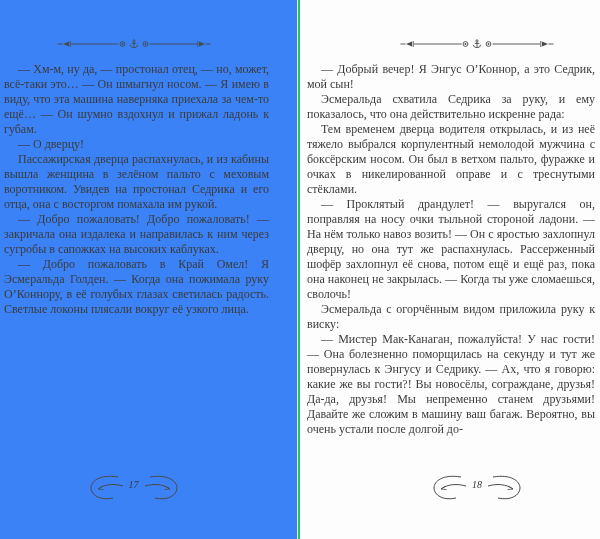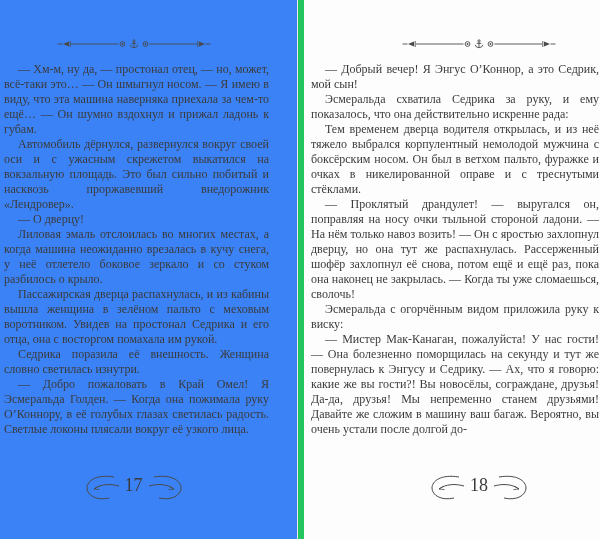--- a/index.html
+++ b/index.html
@@ -22,21 +22,21 @@
     box-sizing: border-box;
   }
   .page-left {
     width: 298px;
     background: #3b82f6;
     border-right: 1px solid #e9e9e9;
   }
   .page-right {
     width: 302px;
     background: #fdfdfd;
-    border-left: 6px solid #22c55e;
+    border-left: 2px solid #22c55e;
   }
   .ornament {
     position: absolute;
     top: 38px;
     left: 0;
     right: 0;
     display: flex;
     justify-content: center;
   }
   .page-left .ornament  { transform: translateX(-15px); }
@@ -62,24 +62,25 @@
     left: 0;
     right: 0;
     display: flex;
     align-items: center;
     justify-content: center;
     gap: 5px;
   }
   .page-left .page-footer  { transform: translateX(-15px); }
   .page-right .page-footer { transform: translateX(27px); }
   .page-number {
-    font-size: 18px;
+    font-size: 10px;
     color: #3b3b3b;
     line-height: 1;
     padding-bottom: 6px;
+    font-style: italic;
   }
   .flourish-right { transform: scaleX(-1); }
   svg { display: block; }
 </style>
 </head>
 <body>
 
 <div class="spread">
 
   <section class="page page-left">
@@ -102,25 +103,23 @@
           <line x1="92.5" y1="6" x2="140" y2="6"></line>
           <line x1="140.8" y1="3" x2="140.8" y2="9"></line>
           <path d="M148 6 L142 3.6 L142 8.4 Z" fill="#4a4a4a" stroke="none"></path>
           <line x1="148.5" y1="6" x2="153.5" y2="6"></line>
         </g>
       </svg>
     </div>
 
     <div class="text-block">
       <p>— Хм-м, ну да, — простонал отец, — но, может, всё-таки это… — Он шмыгнул носом. — Я имею в виду, что эта машина наверняка приехала за чем-то ещё… — Он шумно вздохнул и прижал ладонь к губам.</p>
-      <p>Автомобиль дёрнулся, развернулся вокруг своей оси и с ужасным скрежетом выкатился на вокзальную площадь. Это был сильно побитый и насквозь проржавевший внедорожник «Лендровер».</p>
       <p>— О дверцу!</p>
-      <p>Лиловая эмаль отслоилась во многих местах, а когда машина неожиданно врезалась в кучу снега, у неё отлетело боковое зеркало и со стуком разбилось о крыло.</p>
       <p>Пассажирская дверца распахнулась, и из кабины вышла женщина в зелёном пальто с меховым воротником. Увидев на простонал Седрика и его отца, она с восторгом помахала им рукой.</p>
-      <p>Седрика поразила её внешность. Женщина словно светилась изнутри.</p>
+      <p>— Добро пожаловать! Добро пожаловать! — закричала она издалека и направилась к ним через сугробы в сапожках на высоких каблуках.</p>
       <p>— Добро пожаловать в Край Омел! Я Эсмеральда Голден. — Когда она пожимала руку О’Коннору, в её голубых глазах светилась радость. Светлые локоны плясали вокруг её узкого лица.</p>
     </div>
 
     <div class="page-footer">
       <svg class="flourish-left" width="36" height="28" viewBox="0 0 36 28">
         <g stroke="#4a4a4a" stroke-width="1" fill="none">
           <path d="M30 3 C 12 0, 3 7, 3 14 C 3 21, 12 27, 25 24"></path>
           <path d="M10 15 C 17 10, 26 9.5, 35 12"></path>
           <path d="M10 15 L14.5 12.2 M10 15 L15.5 15.6" stroke-width="0.8"></path>
         </g>

